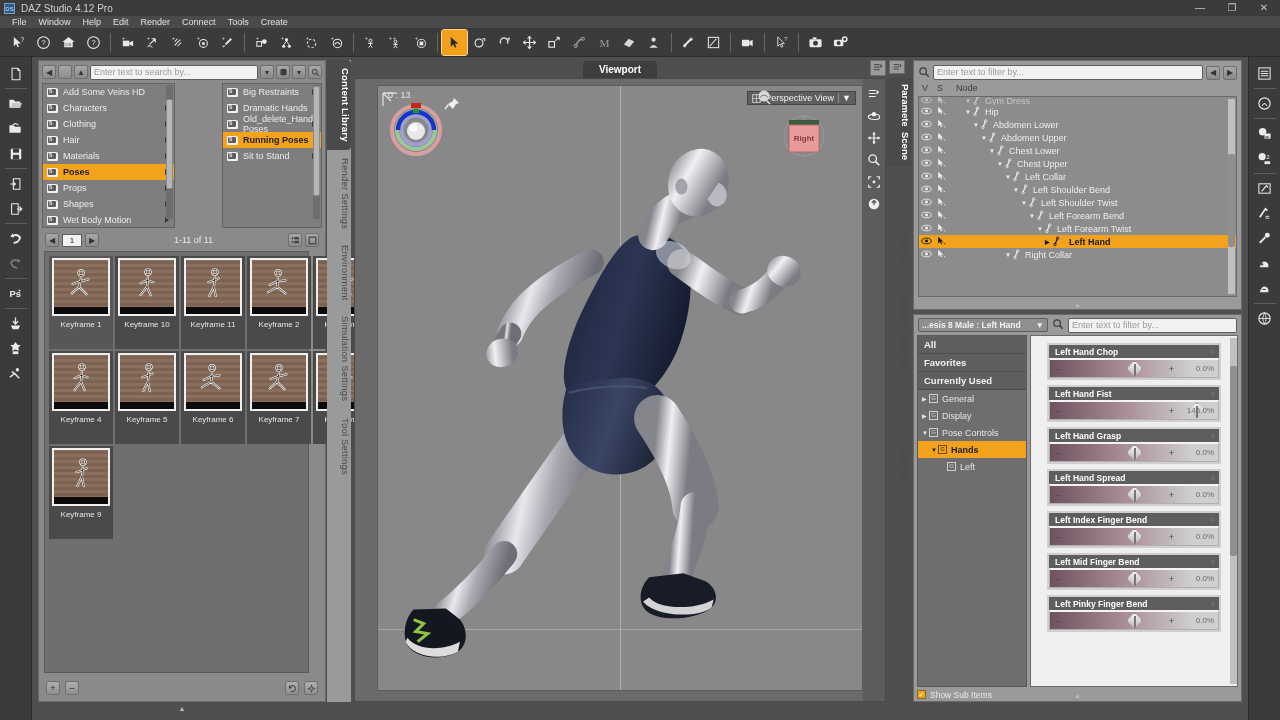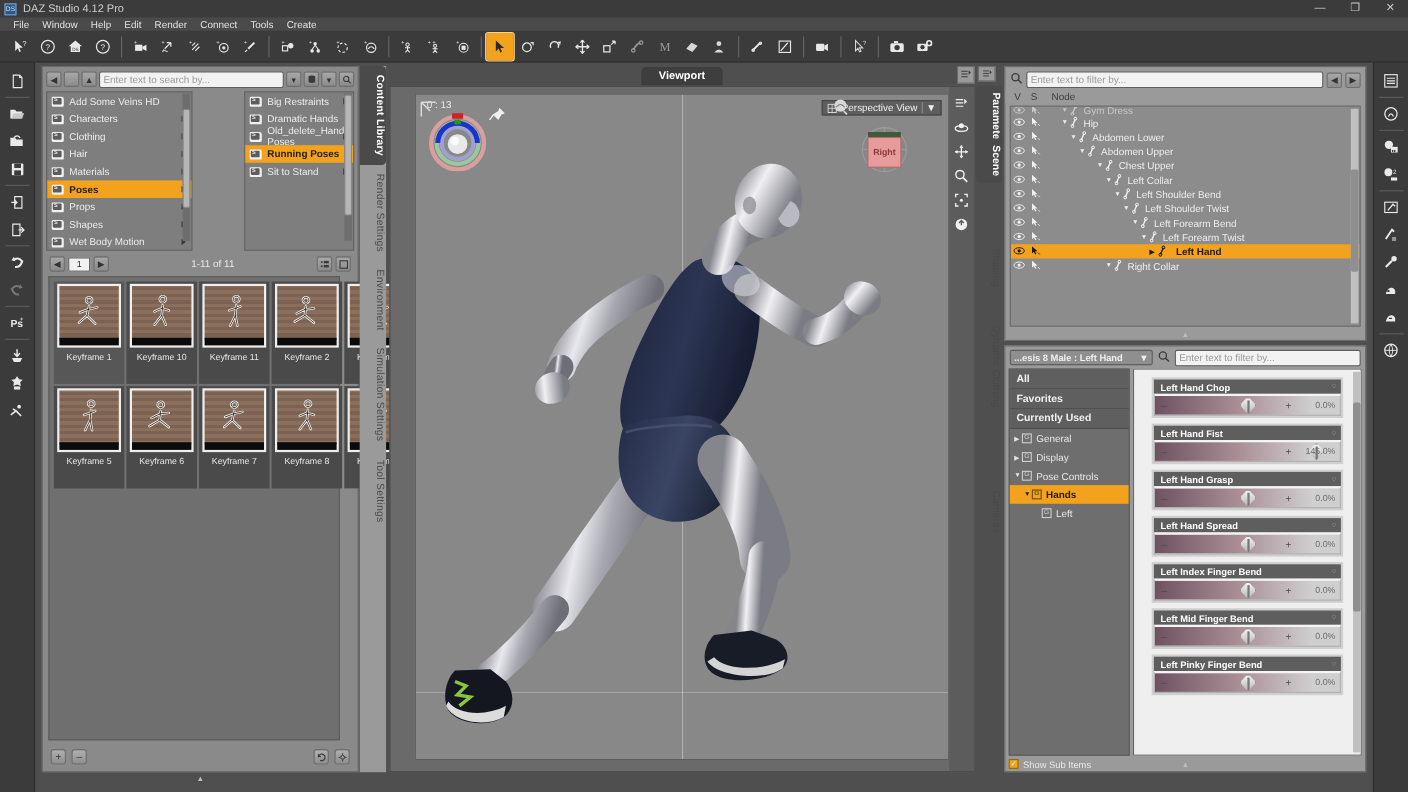--- a/index.html
+++ b/index.html
@@ -81,21 +81,21 @@
   .cl-thumb { position:absolute; left:0; width:7px; background:#b6b6b6; border:1px solid #8a8a8a; border-radius:2px; }
 
   
   .tb-head { position:absolute; left:3px; top:170px; right:3px; height:18px;
     background:#8a8a8a; display:flex; align-items:center; gap:3px; padding:0 3px; }
   .pg-box { width:20px; height:13px; background:#f2f2f2; border:1px solid #5e5e5e;
     font-size:8px; color:#222; text-align:center; line-height:11px; }
   .tb-count { flex:1; text-align:center; font-size:9px; color:#e8e8e8; }
   .grid { position:absolute; left:5px; top:190px; right:16px; bottom:28px;
     background:#6f6f6f; border:1px solid #5a5a5a; padding:4px;
-    display:grid; grid-template-columns:repeat(6,1fr); grid-auto-rows:93px; gap:2px;
+    display:grid; grid-template-columns:repeat(5,1fr); grid-auto-rows:93px; gap:2px;
     align-content:start; }
   .card { width:64px; background:#4a4a4a; display:flex; flex-direction:column;
     align-items:center; padding-top:2px; }
   .card.sel { background:#575757; }
   .thumbimg { width:58px; height:58px; background:#efefef; padding:2px;
     display:flex; align-items:flex-start; justify-content:center; position:relative; }
   .thumbinner { width:54px; height:49px; background:
     repeating-linear-gradient(0deg,#8a6f5c 0px,#8a6f5c 3px,#7b6252 3px,#7b6252 6px);
     position:relative; overflow:hidden; }
   .thumbinner .runner { position:absolute; left:50%; top:50%; transform:translate(-50%,-50%); }
@@ -1145,20 +1145,38 @@
             </div>
             <div class="trow">
               <span class="eye"><svg width="11" height="8" viewBox="0 0 14 9">
                   <ellipse cx="7" cy="4.5" rx="6" ry="3.6" fill="none" stroke="#f0f0f0" stroke-width="1.1"></ellipse>
                   <circle cx="7" cy="4.5" r="1.9" fill="#f0f0f0"></circle>
                 </svg></span>
               <span class="sel2"><svg width="11" height="10" viewBox="0 0 12 12">
                   <path d="M2 1 L2 9 L4 7 L5.5 10 L6.8 9.4 L5.4 6.6 L8 6.6 Z" fill="#f0f0f0"></path>
                   <path d="M8.5 8 L10.5 10" stroke="#f0f0f0" stroke-width="1"></path>
                 </svg></span>
+              <span style="width:40px;display:inline-block;flex:0 0 auto"></span>
+              <span class="tri">▼</span>
+              <span class="bone"><svg width="10" height="8" viewBox="0 0 12 9">
+                  <path d="M2.5 6.5 L9 2.5" stroke="#f0f0f0" stroke-width="1.5"></path>
+                  <circle cx="2.2" cy="6.8" r="1.5" fill="none" stroke="#f0f0f0" stroke-width="1"></circle>
+                  <circle cx="9.4" cy="2.2" r="1.5" fill="none" stroke="#f0f0f0" stroke-width="1"></circle>
+                </svg></span>
+              <span style="margin-left:3px">Chest Lower</span>
+            </div>
+            <div class="trow">
+              <span class="eye"><svg width="11" height="8" viewBox="0 0 14 9">
+                  <ellipse cx="7" cy="4.5" rx="6" ry="3.6" fill="none" stroke="#f0f0f0" stroke-width="1.1"></ellipse>
+                  <circle cx="7" cy="4.5" r="1.9" fill="#f0f0f0"></circle>
+                </svg></span>
+              <span class="sel2"><svg width="11" height="10" viewBox="0 0 12 12">
+                  <path d="M2 1 L2 9 L4 7 L5.5 10 L6.8 9.4 L5.4 6.6 L8 6.6 Z" fill="#f0f0f0"></path>
+                  <path d="M8.5 8 L10.5 10" stroke="#f0f0f0" stroke-width="1"></path>
+                </svg></span>
               <span style="width:48px;display:inline-block;flex:0 0 auto"></span>
               <span class="tri">▼</span>
               <span class="bone"><svg width="10" height="8" viewBox="0 0 12 9">
                   <path d="M2.5 6.5 L9 2.5" stroke="#f0f0f0" stroke-width="1.5"></path>
                   <circle cx="2.2" cy="6.8" r="1.5" fill="none" stroke="#f0f0f0" stroke-width="1"></circle>
                   <circle cx="9.4" cy="2.2" r="1.5" fill="none" stroke="#f0f0f0" stroke-width="1"></circle>
                 </svg></span>
               <span style="margin-left:3px">Chest Upper</span>
             </div>
             <div class="trow">

